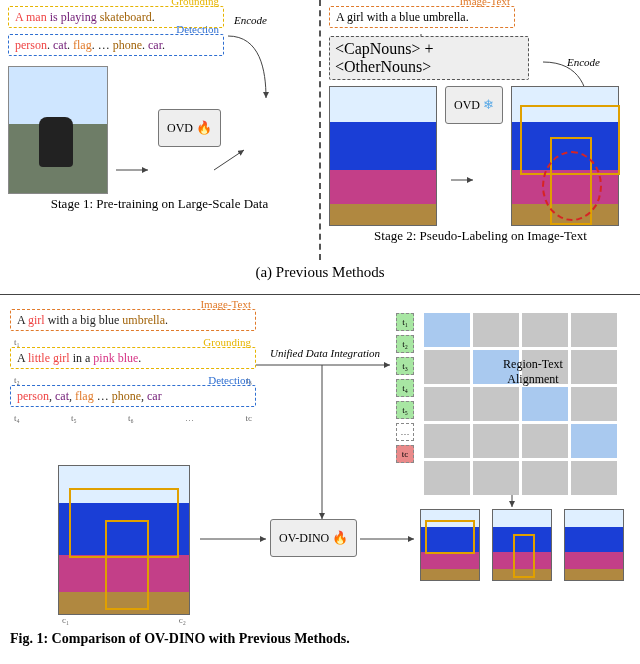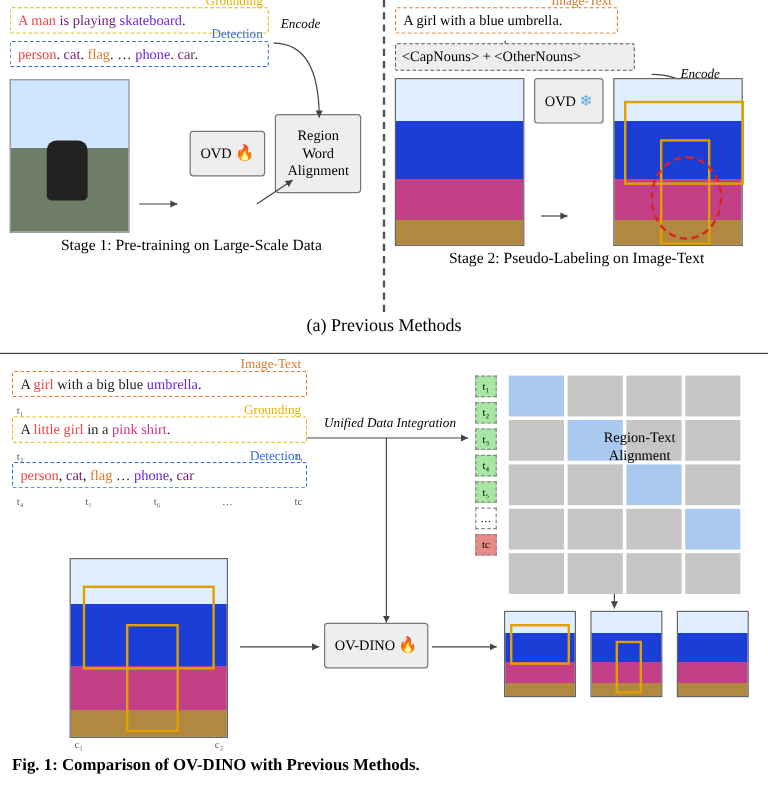--- a/index.html
+++ b/index.html
@@ -38,24 +38,24 @@
     top: -12px; right: 4px;
     font-size: 11px;
   }
   .tag-grounding { color: #e6b400; }
   .tag-detection { color: #2f6fd1; }
   .tag-imgtext   { color: #e07a2a; }
 
   .grd-box { border-color: #e6b400; }
   .det-box { border-color: #2f6fd1; }
   .img-box { border-color: #e07a2a; }
-  .nouns-box { border-color: #555; background:#eee; font-size:12px; padding:3px 5px;}
-
-  
-  .c-red{color:#701a75}.c-green{color:#ef4444}.c-blue{color:#6d28d9}
+  .nouns-box { border-color: #555; background:#eee; font-size:16px; padding:3px 5px;}
+
+  
+  .c-red{color:#701a75}.c-green{color:#ef4444}.c-blue{color:#a16207}
   .c-orange{color:#e07a2a}.c-black{color:#222}
   .c-pink{color:#d63384}
 
   
   .photo {
     border: 1px solid #888;
     background: linear-gradient(180deg,#cfe6ff 0 45%,#6e7d67 45% 100%);
     position: relative;
   }
   .skater { width: 100px; height: 128px; margin-top:4px;}
@@ -152,23 +152,20 @@
         <span><span class="c-green">person</span><span class="c-black">. </span><span class="c-red">cat</span><span class="c-black">. </span><span class="c-orange">flag</span><span class="c-black">. … </span><span class="c-blue">phone</span><span class="c-black">. </span><span class="c-red">car</span><span class="c-black">.</span></span>
       </div>
       <span class="encode-lbl" style="position:absolute; left:234px; top:14px">Encode</span>
 
       <div class="hflex" style="margin-top:6px">
         <div class="photo skater"></div>
         <div style="width:34px"></div>
         <div class="mod">
           <span>OVD</span>
           <span class="fire">🔥</span>
-        </div>
-        <div class="mod" style="width:72px; line-height:1.2">
-          <span>Region Word Alignment</span>
         </div>
       </div>
       <div class="stage-title">Stage 1: Pre-training on Large-Scale Data</div>
     </div>
 
     <div class="stage">
       <svg class="svg-layer" width="320" height="260">
         <defs>
             <marker id="ah2" markerWidth="8" markerHeight="8" refX="6" refY="3" orient="auto">
           <path d="M0,0 L6,3 L0,6 Z" fill="#444"></path>
@@ -239,21 +236,21 @@
     <div class="dashbox img-box">
       <span class="tag tag-imgtext">Image-Text</span>
       <span><span class="c-black">A </span><span class="c-green">girl </span><span class="c-black">with a big blue </span><span class="c-blue">umbrella</span><span class="c-black">.</span></span>
     </div>
     <div class="subs">
         <span>t₁</span>
       </div>
 
     <div class="dashbox grd-box">
       <span class="tag tag-grounding">Grounding</span>
-      <span><span class="c-black">A </span><span class="c-green">little girl </span><span class="c-black">in a </span><span class="c-pink">pink shirt</span><span class="c-black">.</span></span>
+      <span><span class="c-black">A </span><span class="c-green">little girl </span><span class="c-black">in a </span><span class="c-pink">pink blue</span><span class="c-black">.</span></span>
     </div>
     <div class="subs">
         <span>t₂</span>
         <span>t₃</span>
       </div>
 
     <div class="dashbox det-box">
       <span class="tag tag-detection">Detection</span>
       <span><span class="c-green">person</span><span class="c-black">, </span><span class="c-red">cat</span><span class="c-black">, </span><span class="c-orange">flag</span><span class="c-black"> … </span><span class="c-blue">phone</span><span class="c-black">, </span><span class="c-red">car</span></span>
     </div>

